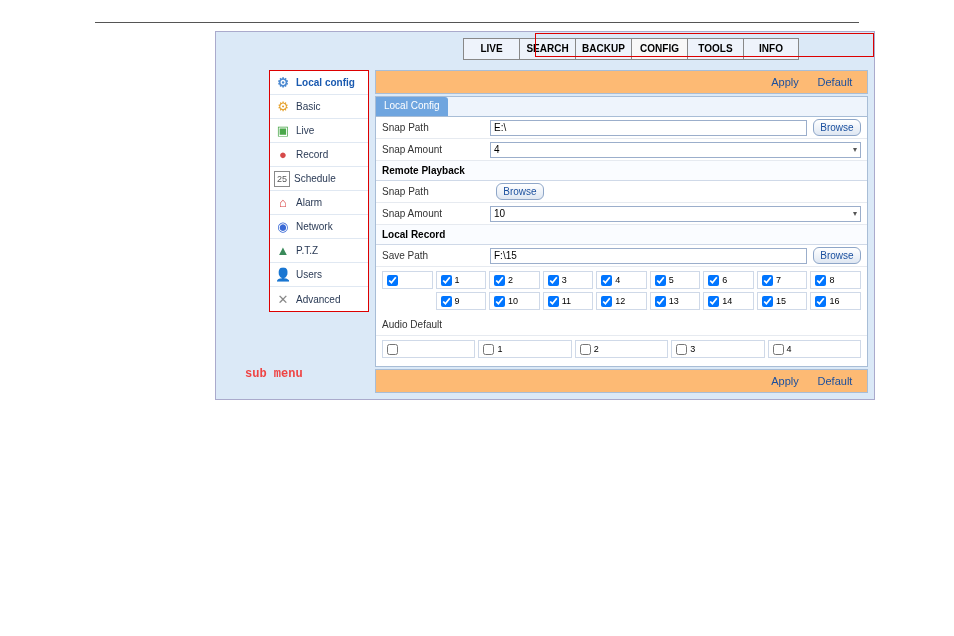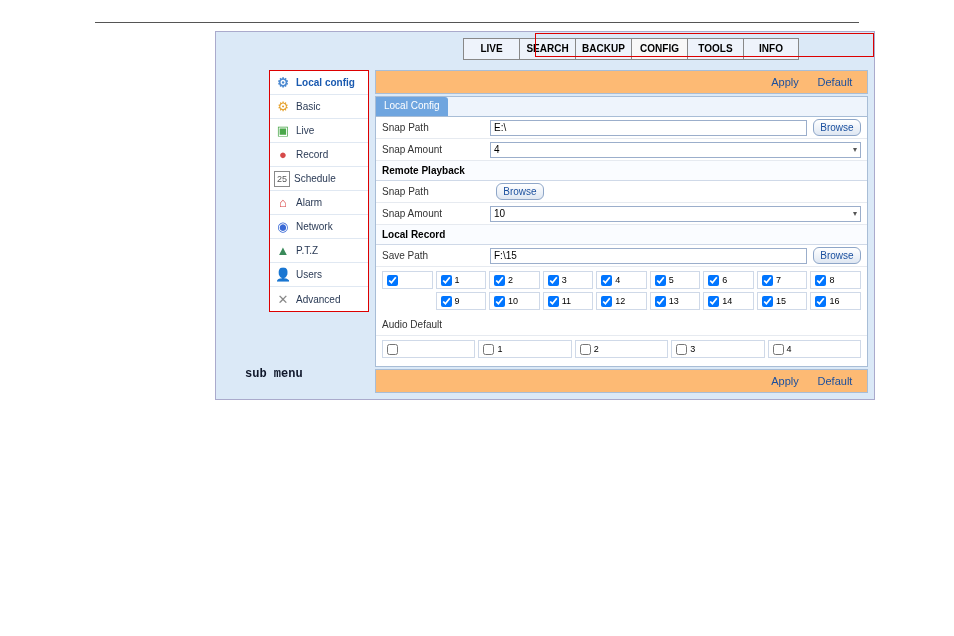--- a/index.html
+++ b/index.html
@@ -2,21 +2,21 @@
 <html><head>
 <meta charset="utf-8">
 <style>
   * { box-sizing: border-box; margin: 0; padding: 0; }
   body { font-family: Arial, sans-serif; font-size: 11px; background: #fff; width: 954px; }
   
   .page-rule { border-bottom: 1.5px double #555; margin: 22px 95px 8px 95px; }
   
   .wrap { position: relative; margin: 0 95px; }
   
-  .annot { color: #0f172a; font-family: "Courier New", monospace; font-size: 12px; font-weight: bold; position: absolute; }
+  .annot { color: #ef4444; font-family: "Courier New", monospace; font-size: 12px; font-weight: bold; position: absolute; }
   .annot-main { left: 240px; top: 6px; }
   .annot-main::after { content: ""; display: inline-block; width: 30px; border-top: 1.5px solid #d00; margin-left: 4px; vertical-align: middle; }
   .annot-sub { left: 150px; top: 336px; }
   
   .app { position: relative; width: 660px; margin-left: 120px; background: #dbe9f7; border: 1px solid #aac; padding-left: 47px; }
   
   .topbar { height: 34px; background: #dbe9f7; display: flex; align-items: center; padding-left: 200px; }
   .redbox1 { position: absolute; left: 319px; top: 1px; width: 339px; height: 24px; border: 1.5px solid #d00; pointer-events: none; }
   
   .mainmenu { display: flex; height: 22px; }

